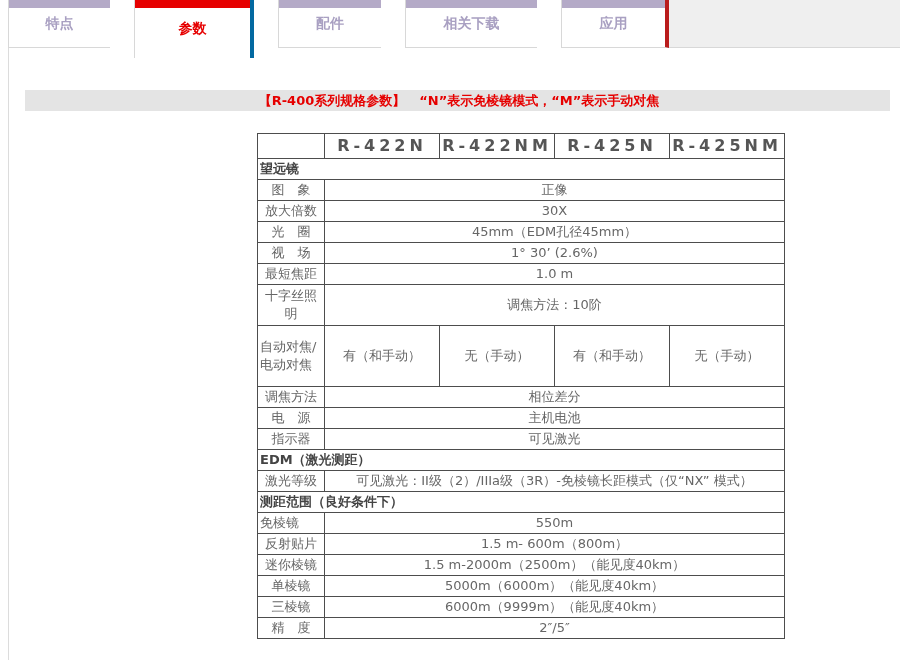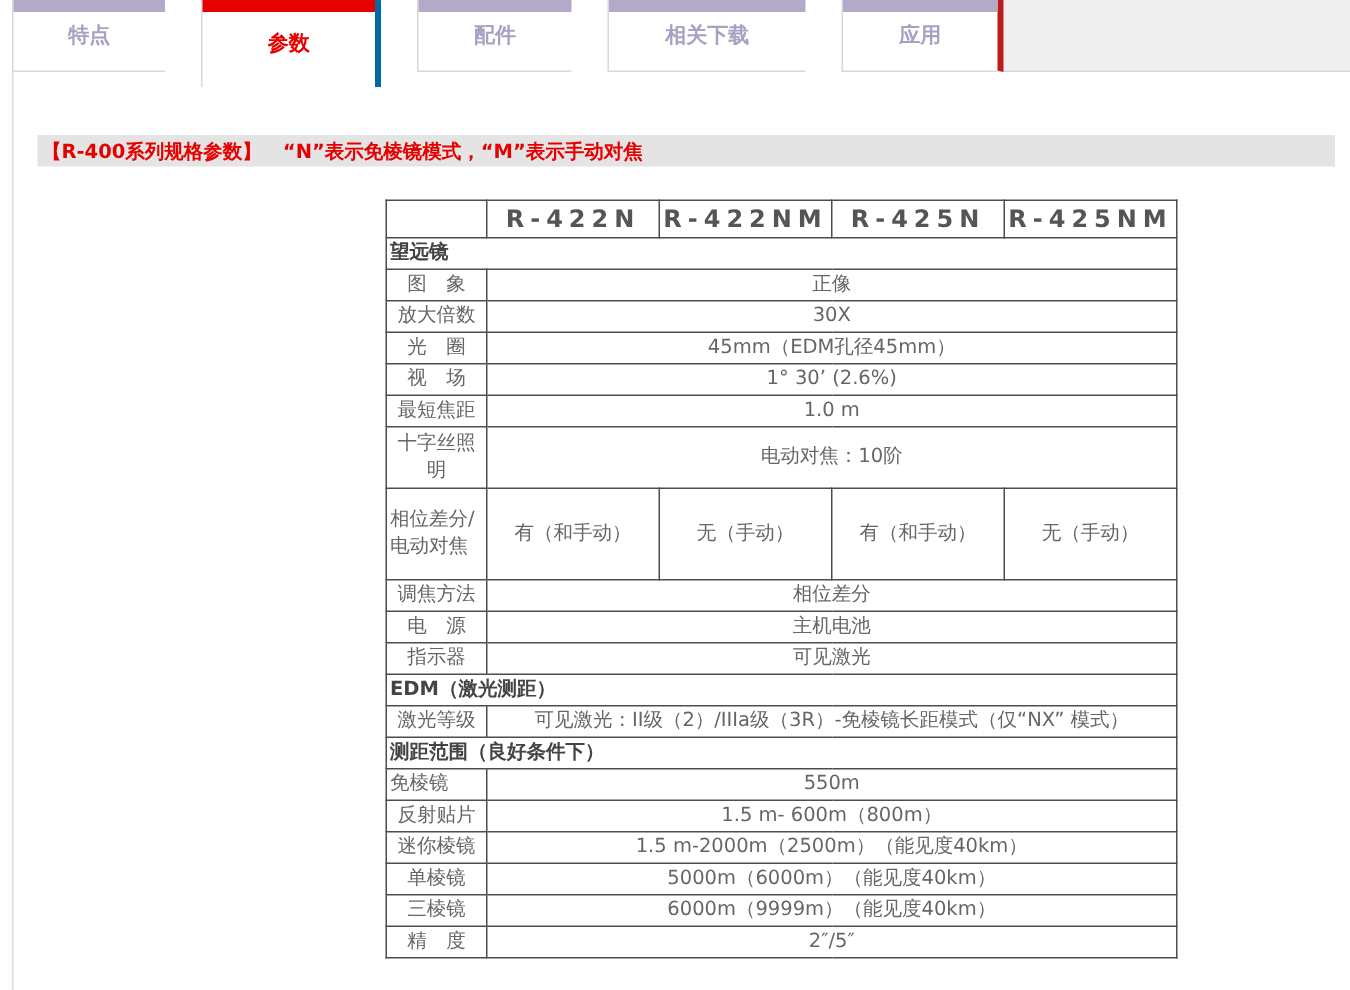--- a/index.html
+++ b/index.html
@@ -30,21 +30,21 @@
   .tab:nth-of-type(5){width:108px;}
   .tab-filler{
     position:absolute;left:573px;top:0;width:327px;height:47px;
     background:#efefef;border-bottom:1px solid #d8d8d8;z-index:1;
   }
 
   
   .notice{
     position:absolute;left:25px;top:90px;width:865px;height:21px;
     background:#e4e4e4;display:flex;align-items:center;
-    color:#e60000;font-weight:bold;font-size:13px;white-space:pre;
+    color:#e60000;font-weight:bold;font-size:13px;white-space:pre;justify-content:center;
   }
   .notice .t{margin-left:3px;}
   .notice .n{margin-left:14px;}
 
   
   table.spec{
     position:absolute;left:257px;top:133px;width:528px;
     border-collapse:collapse;table-layout:fixed;
     font-size:13px;color:#666666;
   }
@@ -130,24 +130,24 @@
       <tr>
         <td class="lab">视　场</td>
         <td class="val" colspan="4">1° 30’ (2.6%)</td>
       </tr>
       <tr>
         <td class="lab">最短焦距</td>
         <td class="val" colspan="4">1.0 m</td>
       </tr>
       <tr style="height: 41px;">
         <td class="lab">十字丝照明</td>
-        <td class="val" colspan="4">电动对焦：10阶</td>
+        <td class="val" colspan="4">调焦方法：10阶</td>
       </tr>
       <tr style="height: 61px;">
-        <td class="lab left">相位差分/ 电动对焦</td>
+        <td class="lab left">自动对焦/ 电动对焦</td>
         <td class="val">有（和手动）</td>
         <td class="val">无（手动）</td>
         <td class="val">有（和手动）</td>
         <td class="val">无（手动）</td>
       </tr>
       <tr>
         <td class="lab">调焦方法</td>
         <td class="val" colspan="4">相位差分</td>
       </tr>
       <tr>

